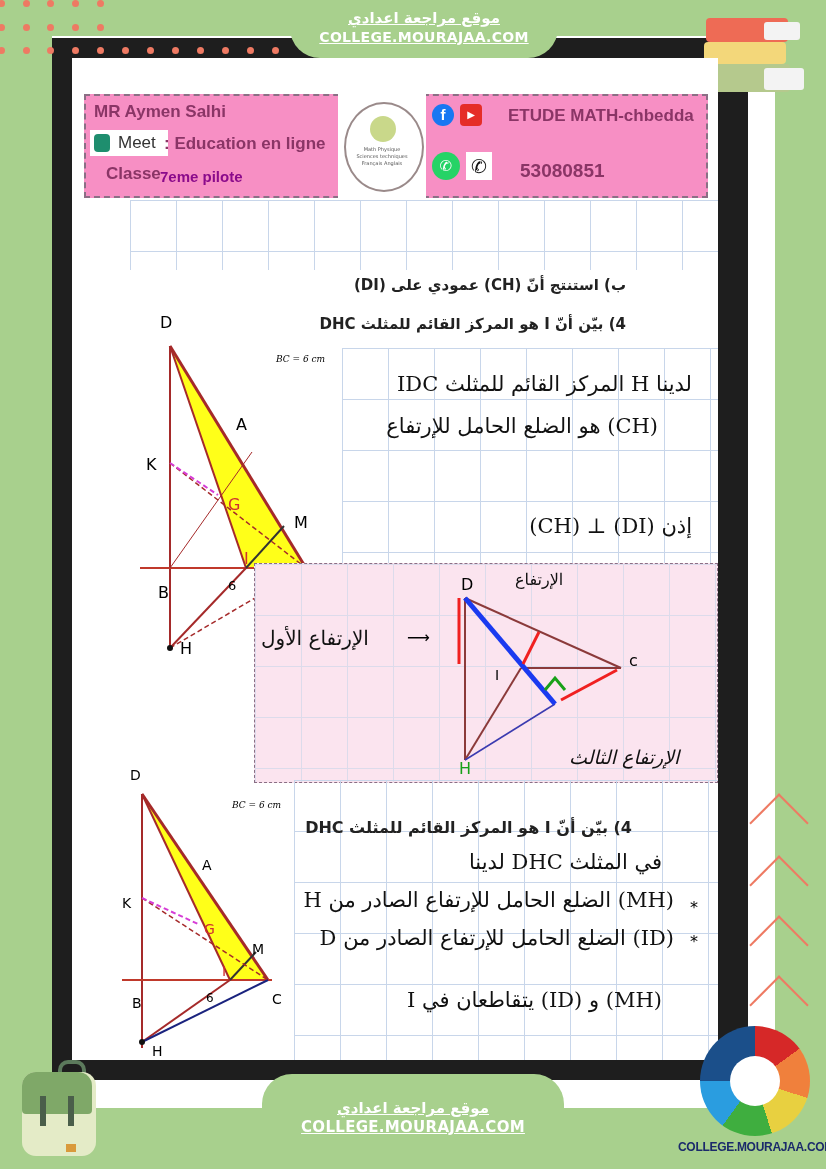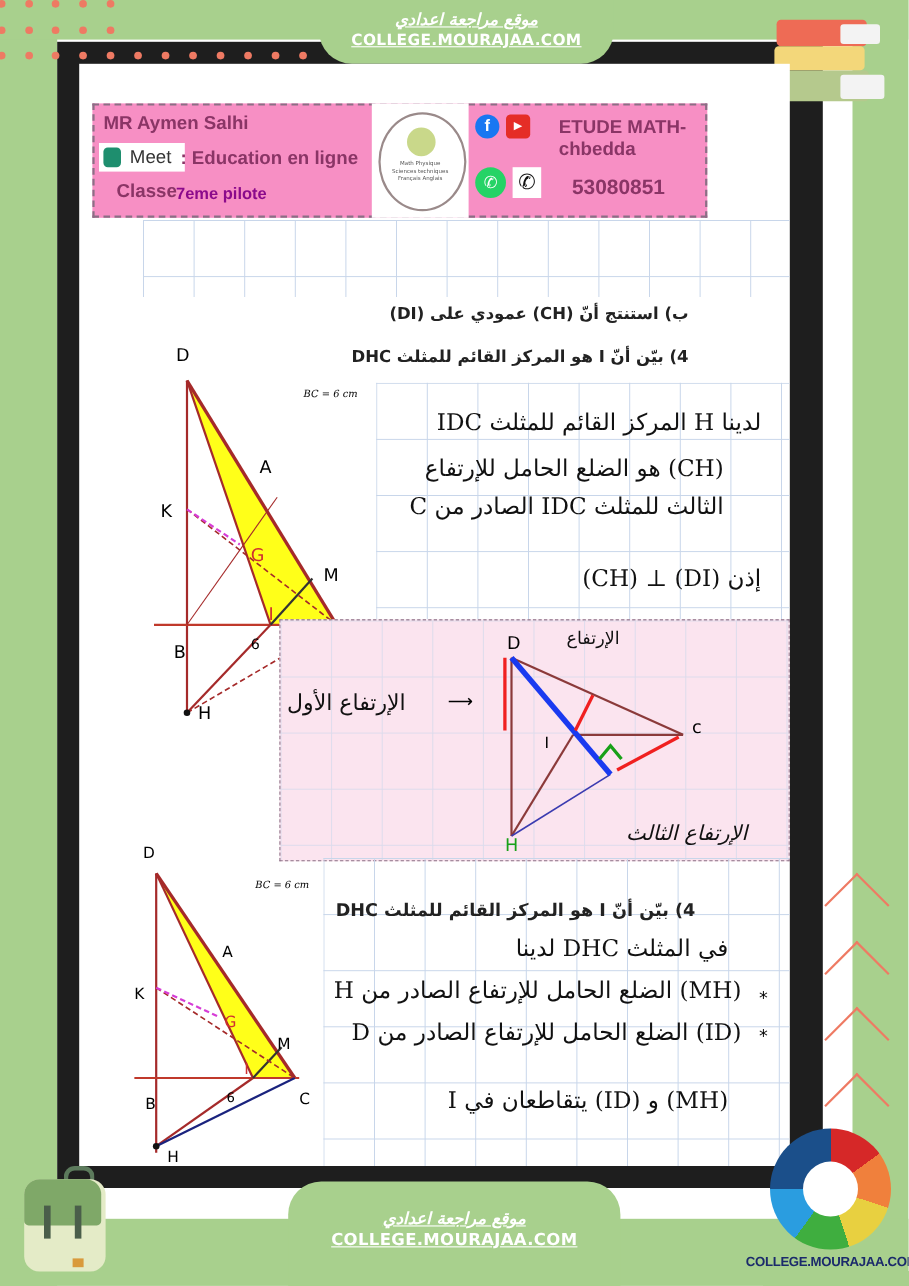--- a/index.html
+++ b/index.html
@@ -1,25 +1,25 @@
 <!DOCTYPE html>
 <html><head>
 <meta charset="utf-8">
 <style>
   html,body{margin:0;padding:0;}
   body{width:826px;height:1169px;position:relative;overflow:hidden;background:#ffffff;font-family:"DejaVu Sans",sans-serif;}
   .green{background:#a8d08d;position:absolute;}
   .black{background:#1e1e1e;position:absolute;}
   .dot{position:absolute;width:7px;height:7px;border-radius:50%;background:#ee7a63;}
   .banner{position:absolute;background:#a8d08d;color:#fff;text-align:center;font-weight:bold;text-decoration:underline;}
-  .banner .ar{font-family:"DejaVu Sans",sans-serif;font-size:15px;display:block;line-height:20px;font-style:italic;}
+  .banner .ar{font-family:"DejaVu Sans",sans-serif;font-size:15px;display:block;line-height:20px;}
   .banner .en{font-family:"DejaVu Sans",sans-serif;font-size:14px;display:block;line-height:18px;letter-spacing:0.3px;}
   .page{position:absolute;left:72px;top:58px;width:646px;height:1002px;background:#fff;overflow:hidden;}
   .grid{position:absolute;background-image:linear-gradient(#c8d6ea 1px,transparent 1px),linear-gradient(90deg,#c8d6ea 1px,transparent 1px);background-size:46px 51px;}
-  .header{position:absolute;left:12px;top:36px;width:559px;height:104px;background:#f78fc4;border:2px dashed #8b6f85;box-sizing:border-box;}
+  .header{position:absolute;left:12px;top:36px;width:624px;height:104px;background:#f78fc4;border:2px dashed #8b6f85;box-sizing:border-box;}
   .hdr-txt{position:absolute;color:#8a3566;font-weight:bold;font-family:"Liberation Sans",sans-serif;}
   .logo-circle{position:absolute;left:252px;top:-2px;width:88px;height:104px;background:#fff;}
   .logo-ring{position:absolute;left:6px;top:8px;width:76px;height:86px;border:2px solid #9a8a8a;border-radius:50%;}
   .ar-print{position:absolute;font-family:"DejaVu Sans",sans-serif;font-weight:bold;color:#222;direction:rtl;font-size:15px;white-space:nowrap;}
   .hand{position:absolute;font-family:"DejaVu Serif",serif;color:#111;direction:rtl;white-space:nowrap;font-size:21px;}
   .pinkzone{position:absolute;background:#fbe4ef;border:1px dashed #8b6f85;}
   .chevron{position:absolute;width:40px;height:40px;border-left:2px solid #ee7a63;border-top:2px solid #ee7a63;transform:rotate(45deg);}
 </style>
 </head>
 <body>
@@ -122,21 +122,20 @@
     <text x="34" y="300" font-size="16" font-family="DejaVu Sans, sans-serif">B</text>
     <text x="186" y="298" font-size="16" font-family="DejaVu Sans, sans-serif">C</text>
     <text x="56" y="356" font-size="16" font-family="DejaVu Sans, sans-serif">H</text>
     <text x="104" y="292" font-size="13" font-family="DejaVu Sans, sans-serif">6</text>
     <circle cx="46" cy="350" r="3" fill="#111"></circle>
   </svg>
   <div style="position:absolute;left:204px;top:296px;font-family:'DejaVu Serif',serif;font-style:italic;font-size:9px;">BC = 6 cm</div>
 
   <div class="hand" style="right:26px;top:314px;">لدينا H المركز القائم للمثلث IDC</div>
   <div class="hand" style="right:60px;top:356px;">(CH) هو الضلع الحامل للإرتفاع</div>
-  <div class="hand" style="right:60px;top:390px;">الثالث للمثلث IDC الصادر من C</div>
   <div class="hand" style="right:26px;top:456px;">إذن (DI) ⊥ (CH)</div>
 
   <div class="pinkzone" style="left:182px;top:505px;width:462px;height:218px;">
     <div class="grid" style="left:0;top:0;width:462px;height:218px;opacity:0.6;"></div>
     <svg style="position:absolute;left:180px;top:10px;" width="230" height="200" viewBox="0 0 230 200">
       <line x1="30" y1="24" x2="30" y2="186" stroke="#8b3a3a" stroke-width="2"></line>
       <line x1="30" y1="24" x2="186" y2="94" stroke="#8b3a3a" stroke-width="2"></line>
       <line x1="86" y1="94" x2="186" y2="94" stroke="#8b3a3a" stroke-width="2"></line>
       <line x1="30" y1="186" x2="86" y2="94" stroke="#8b3a3a" stroke-width="2"></line>
       <line x1="30" y1="186" x2="120" y2="130" stroke="#3b3bb0" stroke-width="1.5"></line>

